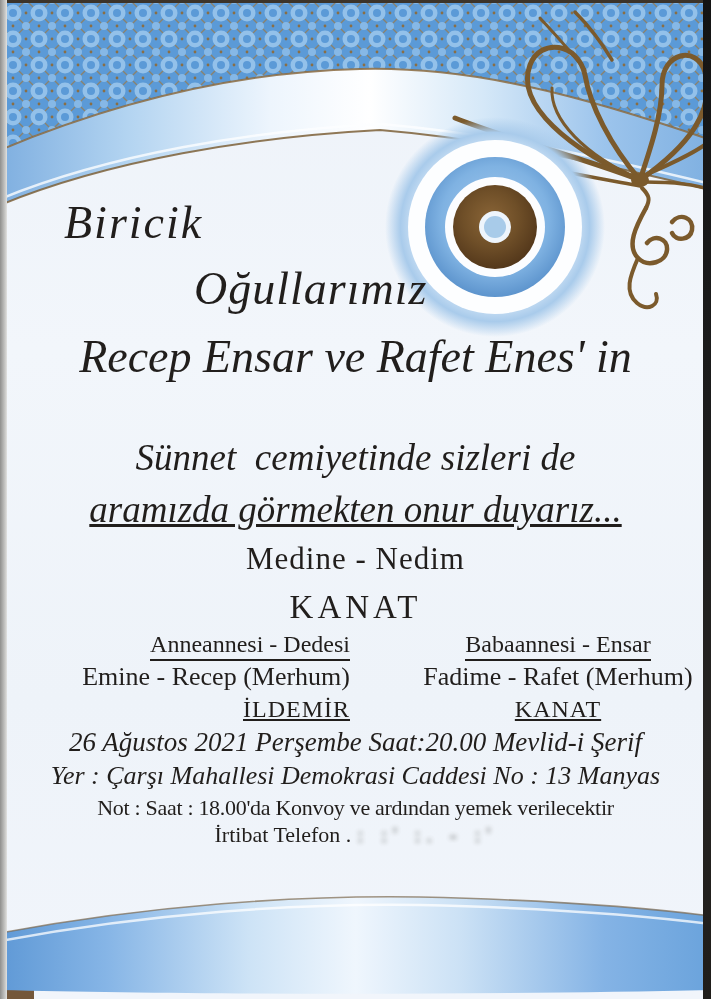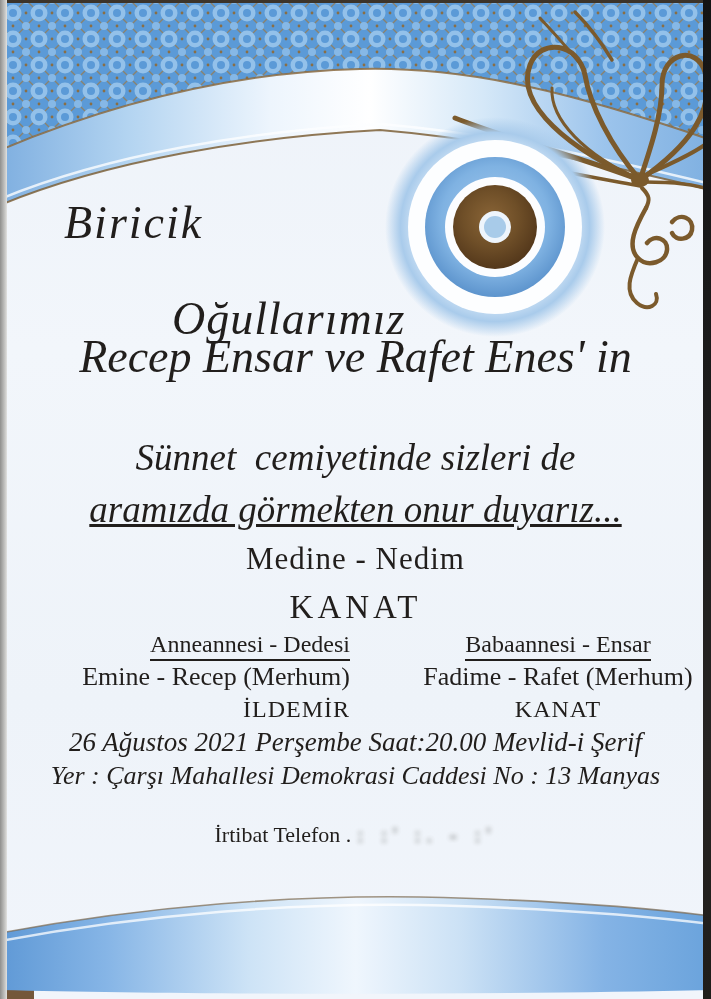--- a/index.html
+++ b/index.html
@@ -7,32 +7,32 @@
     position:relative;width:711px;height:999px;overflow:hidden;
     background:linear-gradient(180deg,#edf2f9 0%,#f2f6fb 35%,#eef3f9 70%,#f1f5fb 100%);
     font-family:"Liberation Serif",serif;color:#211e1c;
   }
   .abs{position:absolute;}
   svg{display:block;}
   .script{font-family:"Liberation Serif",serif;font-style:italic;}
   .callig{font-family:"Liberation Serif",serif;font-style:normal;}
   .center{left:0;width:711px;text-align:center;}
   .t-biricik{top:196px;left:64px;font-size:46px;letter-spacing:2px;text-align:center;}
-  .t-ogullar{top:262px;left:172px;font-size:46px;letter-spacing:1px;margin-top:30px;}
+  .t-ogullar{top:262px;left:194px;font-size:46px;letter-spacing:1px;}
   .t-honorees{top:330px;font-size:46px;letter-spacing:0px;}
   .t-msg1{top:436px;font-size:37px;white-space:pre-wrap;}
   .t-msg2{top:488px;font-size:37px;text-decoration:underline;}
   .t-parents{top:541px;font-size:31px;letter-spacing:1px;}
   .t-surname{top:589px;font-size:33px;letter-spacing:4px;}
   .col{top:630px;width:310px;text-align:center;line-height:1.2;}
   .col-left{left:40px;text-align:right;}
   .col-right{left:403px;}
   .col .head{font-size:24px;display:inline-block;border-bottom:2px solid #211e1c;padding-bottom:0px;}
   .col .names{font-size:26px;}
-  .col .fam{font-size:24px;margin-top:3px;letter-spacing:1px;}
+  .col .fam{font-size:24px;margin-top:3px;letter-spacing:1px;text-decoration:underline;}
   .t-event{top:727px;font-size:27px;letter-spacing:0px;}
   .t-venue{top:761px;font-size:26px;}
   .t-note{top:795px;font-size:22px;letter-spacing:-0.3px;}
   .t-phone{top:822px;font-size:22px;}
   .blurred{filter:blur(2.6px);opacity:.75;letter-spacing:6px;padding-left:6px;}
   .edge-left{left:0;top:0;width:7px;height:999px;
     background:linear-gradient(90deg,#8f8f8d,#c6c6c4 70%,#e2e2e0);}
   .edge-right{right:0;top:0;width:8px;height:999px;
     background:linear-gradient(180deg,#141414 0%,#1c1c1c 40%,#262422 75%,#1f1d1a 100%);}
   .edge-top{left:0;top:0;width:711px;height:3px;background:#3c342a;}
@@ -168,20 +168,21 @@
   </div>
 
   <div class="abs callig col col-right">
     <div><span class="head">Babaannesi - Ensar</span></div>
     <div class="names">Fadime - Rafet (Merhum)</div>
     <div class="fam">KANAT</div>
   </div>
 
   <div class="abs script center t-event">26 Ağustos 2021 Perşembe Saat:20.00 Mevlid-i Şerif</div>
   <div class="abs script center t-venue">Yer : Çarşı Mahallesi Demokrasi Caddesi No : 13 Manyas</div>
+  <div class="abs callig center t-note">Not : Saat : 18.00'da Konvoy ve ardından yemek verilecektir</div>
 
   <div class="abs callig center t-phone">
     <span>İrtibat Telefon .</span><span class="blurred">: :' :. - :'</span>
   </div>
 
   <div class="abs edge-top"></div>
   <div class="abs edge-left"></div>
   <div class="abs edge-right"></div>
   <div class="abs edge-bottom"></div>
 

